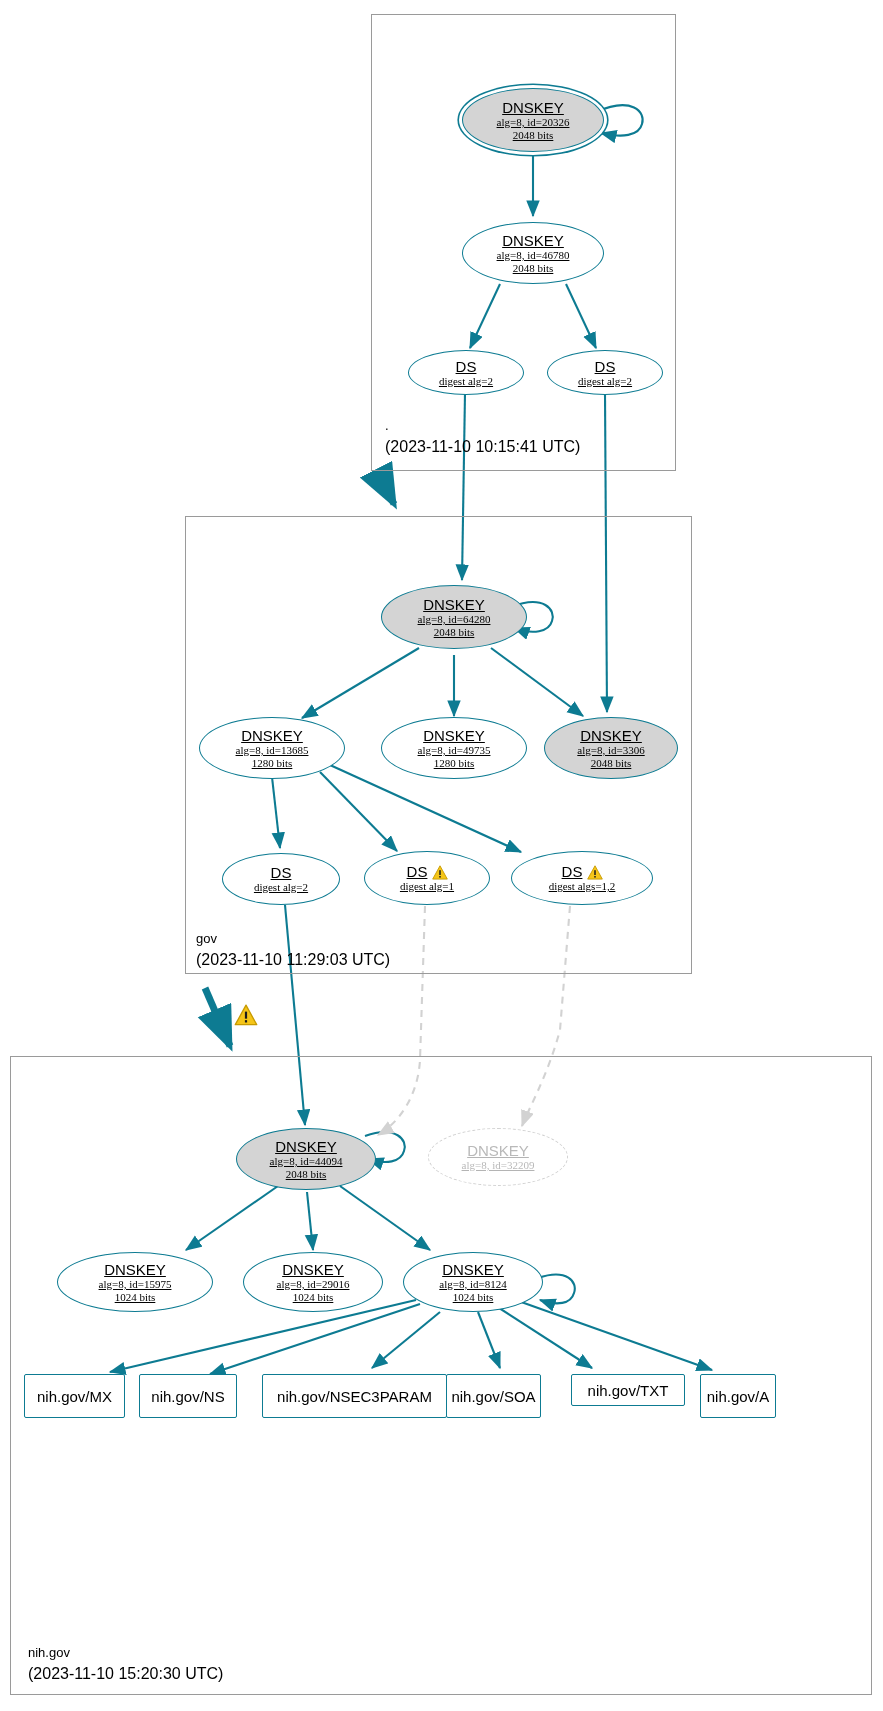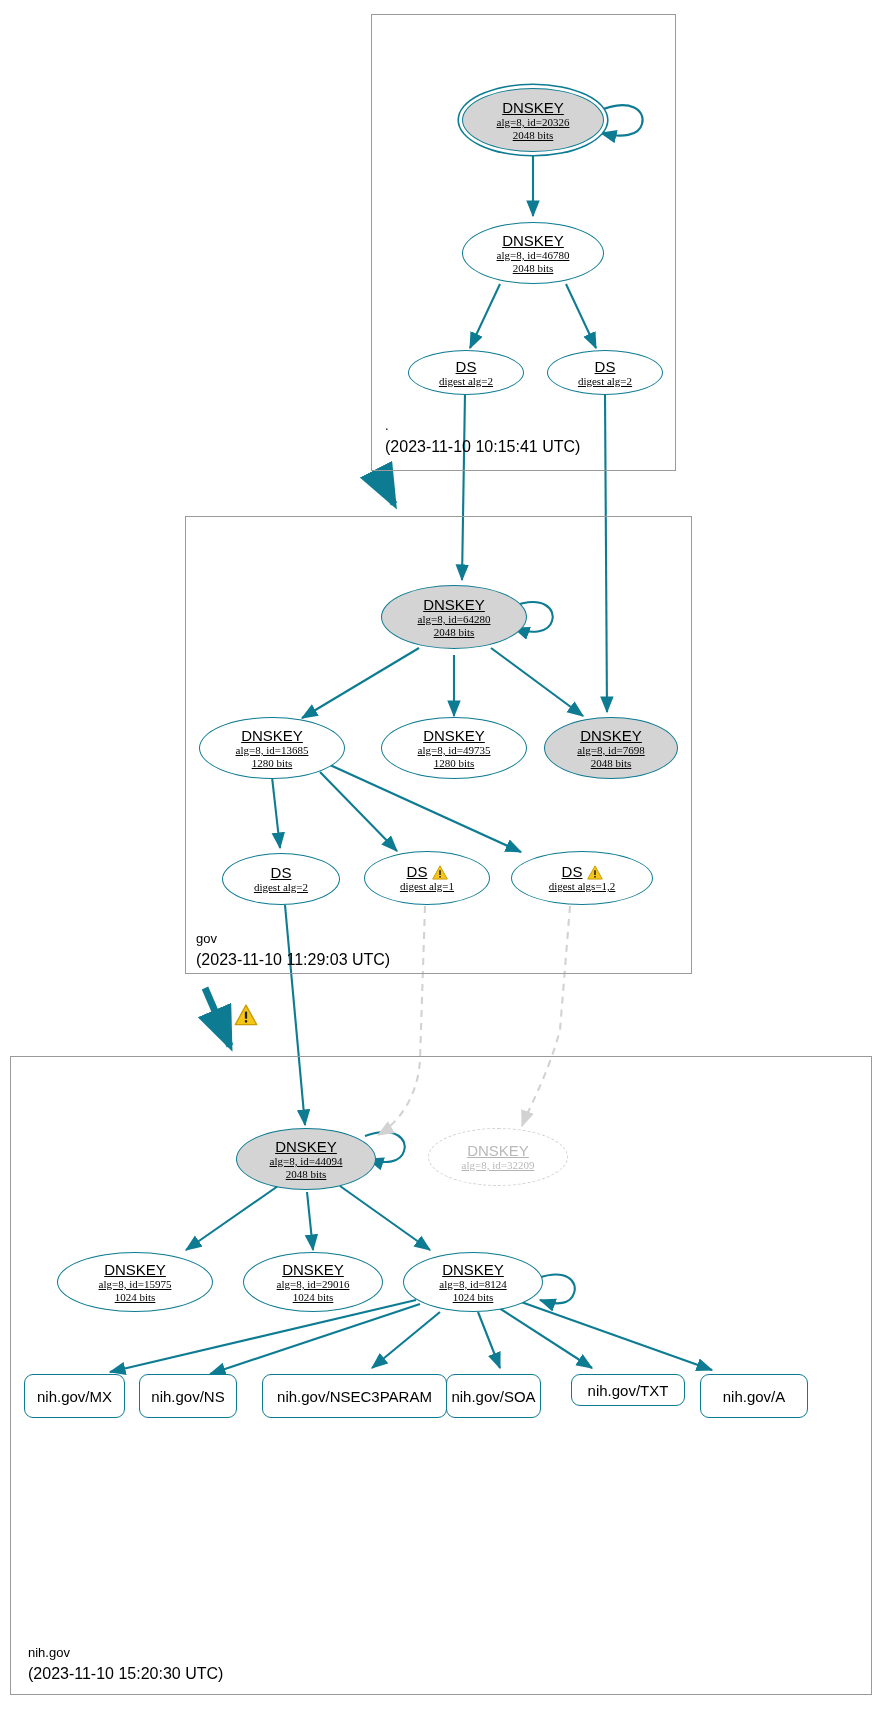--- a/index.html
+++ b/index.html
@@ -67,21 +67,21 @@
   .ellipse.sep {
     box-shadow: 0 0 0 3px #ffffff, 0 0 0 4.6px #0d7b92;
   }
   .ellipse.ghost {
     border: 1.6px dashed #d2d2d2;
     background: #ffffff;
     color: #b4b4b4;
   }
   .rrset {
     border: 1.6px solid #0d7b92;
-    border-radius: 9px;
+    border-radius: 2px;
     background: #ffffff;
   }
   .t1 {
     font-size: 15px;
     line-height: 17px;
     font-family: "Liberation Sans", sans-serif;
     letter-spacing: 0px;
   }
   .t2 {
     font-size: 11px;
@@ -234,21 +234,21 @@
   </div>
 
   <div class="node ellipse" style="left:381px; top:717px; width:146px; height:62px;">
     <div class="t1">DNSKEY</div>
     <div class="t2">alg=8, id=49735</div>
     <div class="t2">1280 bits</div>
   </div>
 
   <div class="node ellipse shaded" style="left:544px; top:717px; width:134px; height:62px;">
     <div class="t1">DNSKEY</div>
-    <div class="t2">alg=8, id=7698</div>
+    <div class="t2">alg=8, id=3306</div>
     <div class="t2">2048 bits</div>
   </div>
 
   <div class="node ellipse" style="left:222px; top:853px; width:118px; height:52px;">
     <div class="t1">DS</div>
     <div class="t2">digest alg=2</div>
   </div>
 
   <div class="node ellipse" style="left:364px; top:851px; width:126px; height:54px;">
     <div class="titlerow">
@@ -328,17 +328,17 @@
   </div>
 
   <div class="node rrset" style="left:446px; top:1374px; width:95px; height:44px;">
     <div class="t1">nih.gov/SOA</div>
   </div>
 
   <div class="node rrset" style="left:571px; top:1374px; width:114px; height:32px;">
     <div class="t1">nih.gov/TXT</div>
   </div>
 
-  <div class="node rrset" style="left:700px; top:1374px; width:108px; height:44px;">
+  <div class="node rrset" style="left:700px; top:1374px; width:76px; height:44px;">
     <div class="t1">nih.gov/A</div>
   </div>
 
 </div>
 
 </body></html>

